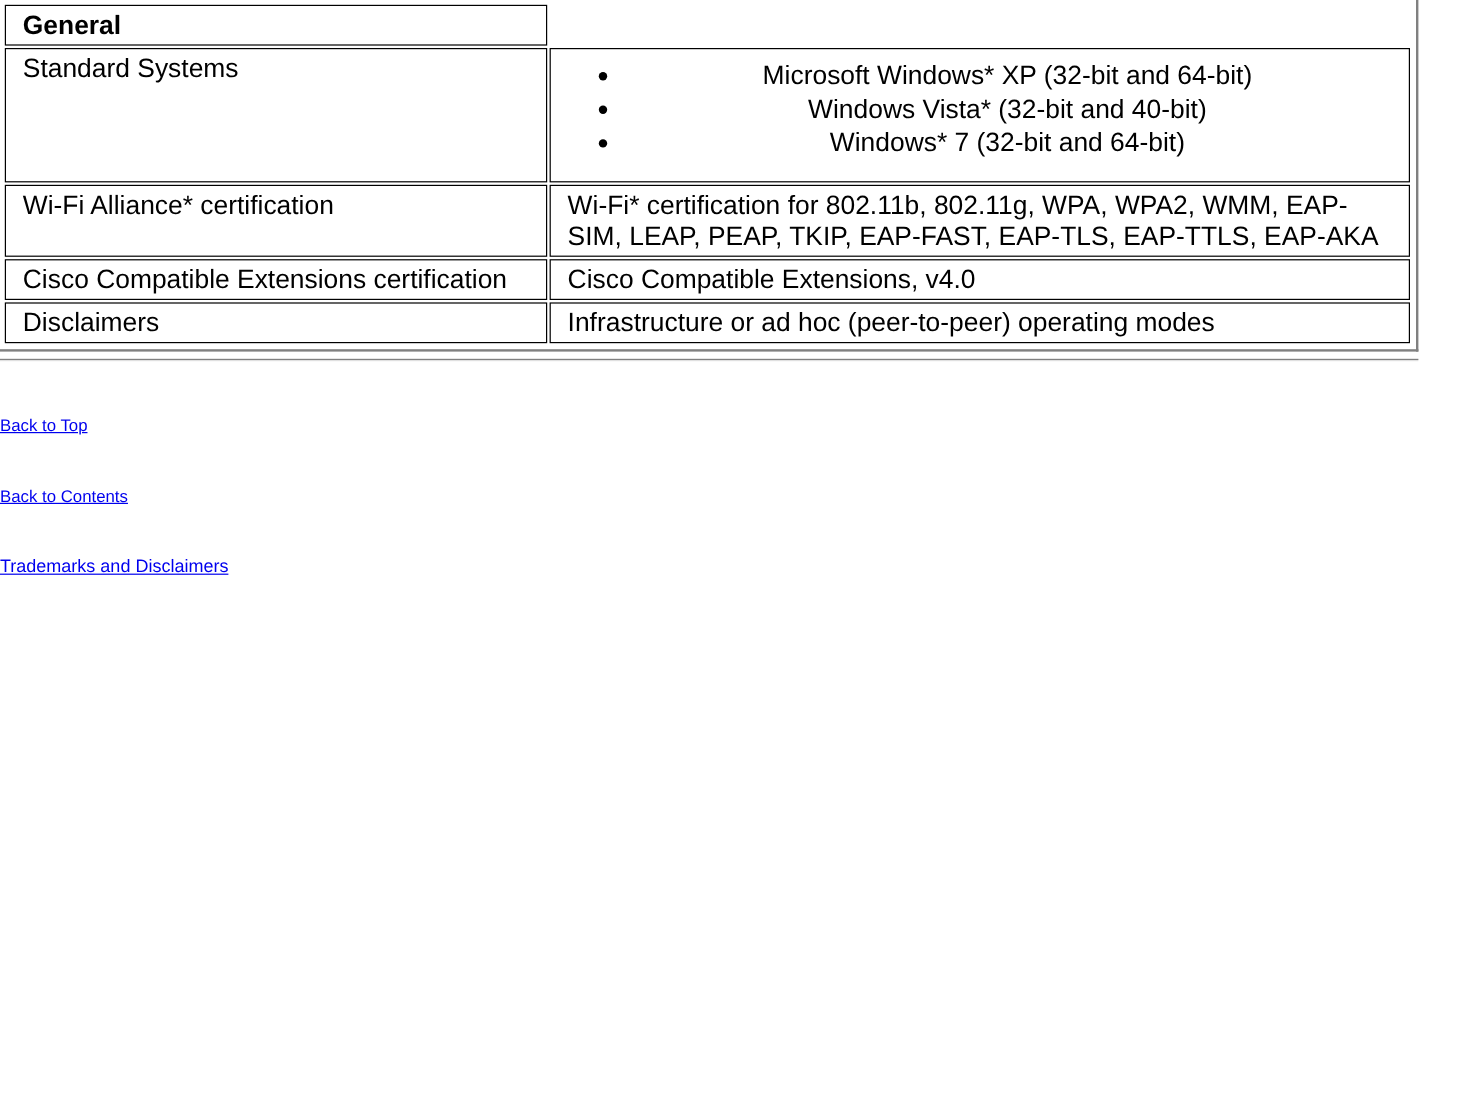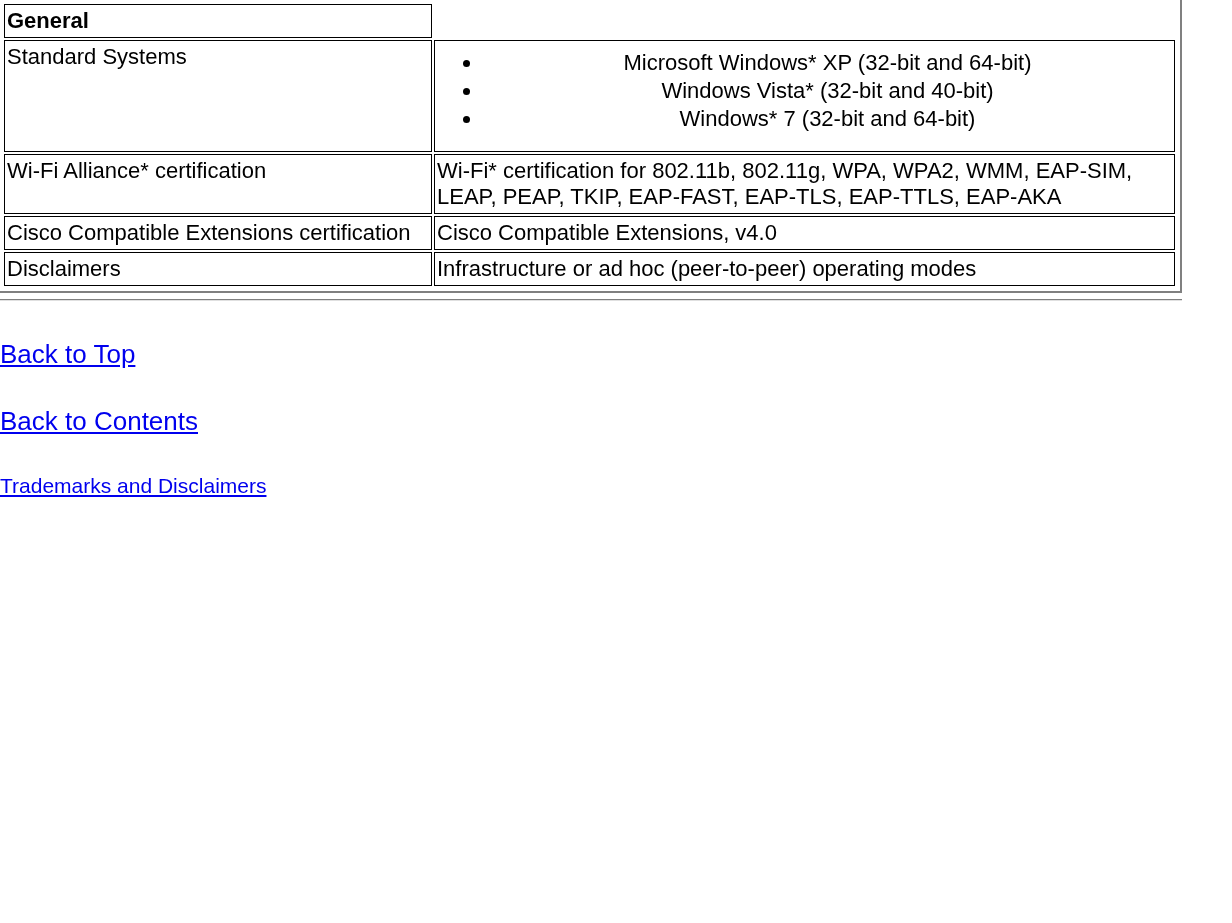--- a/index.html
+++ b/index.html
@@ -16,21 +16,21 @@
       padding: 2px 3px 3px 2px;
       margin: 0 50px 0 0;
     }
     table.spec-table {
       border-collapse: separate;
       border-spacing: 2px;
       width: 100%;
     }
     table.spec-table td {
       border: 1px solid #000000;
-      padding: 3px 2px;
+      padding: 3px 14px;
       vertical-align: top;
       background: #ffffff;
     }
     .header-cell {
       font-weight: bold;
       width: 422px;
     }
     .label-cell {
       width: 422px;
     }
@@ -48,28 +48,28 @@
       border: none;
       border-top: 1px solid #808080;
       border-bottom: 1px solid #e0e0e0;
     }
     .links-section {
       padding: 18px 0 0 0;
     }
     a.nav-link {
       color: #0000EE;
       text-decoration: underline;
-      font-size: 26px;
+      font-size: 14px;
       display: inline-block;
       margin-bottom: 36px;
     }
     a.small-link {
       color: #0000EE;
       text-decoration: underline;
-      font-size: 21px;
+      font-size: 15px;
       display: inline-block;
     }
   </style>
 </head>
 <body>
 
 <div class="outer-wrapper">
   <table class="spec-table">
     <tbody>
         <tr>

